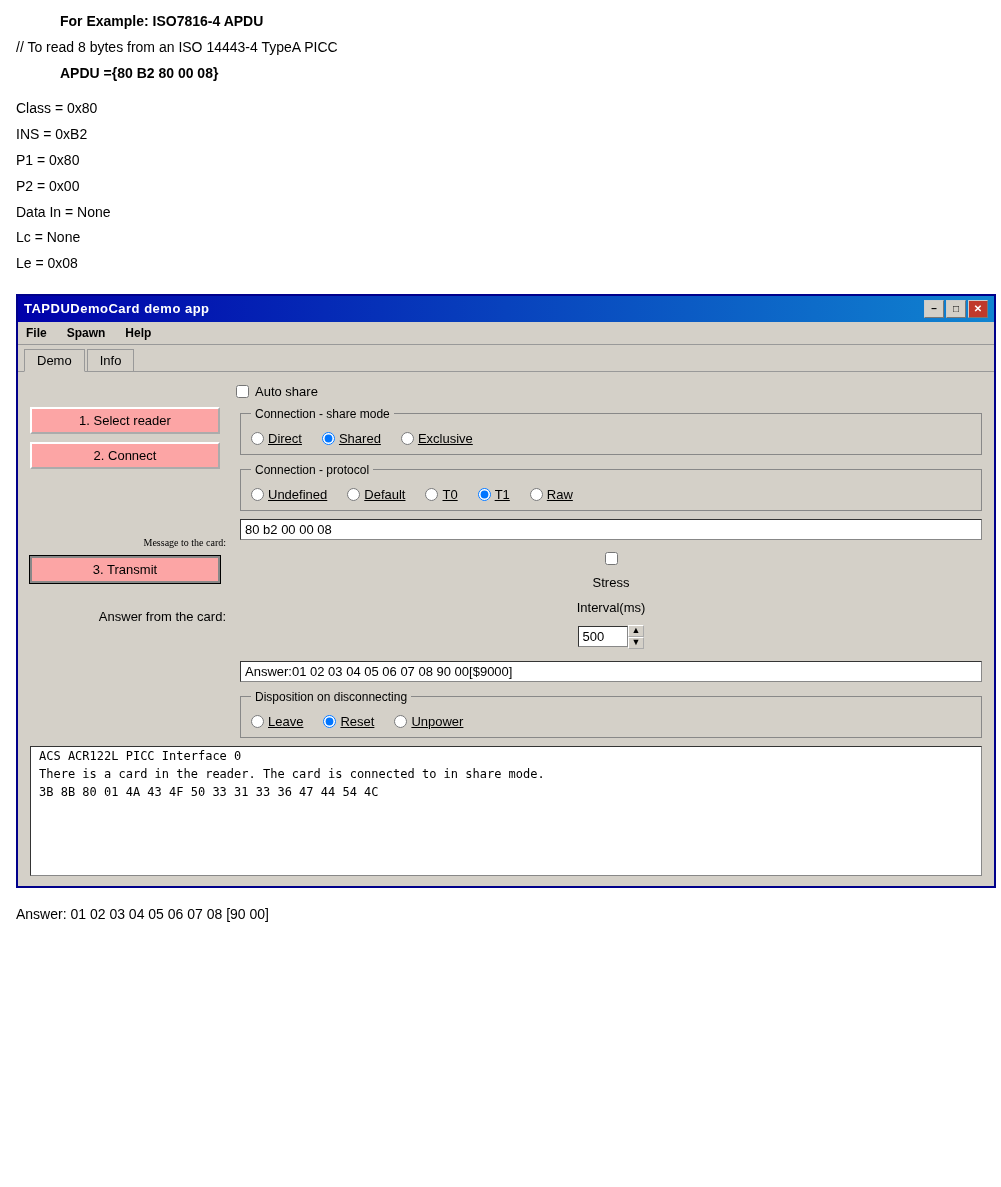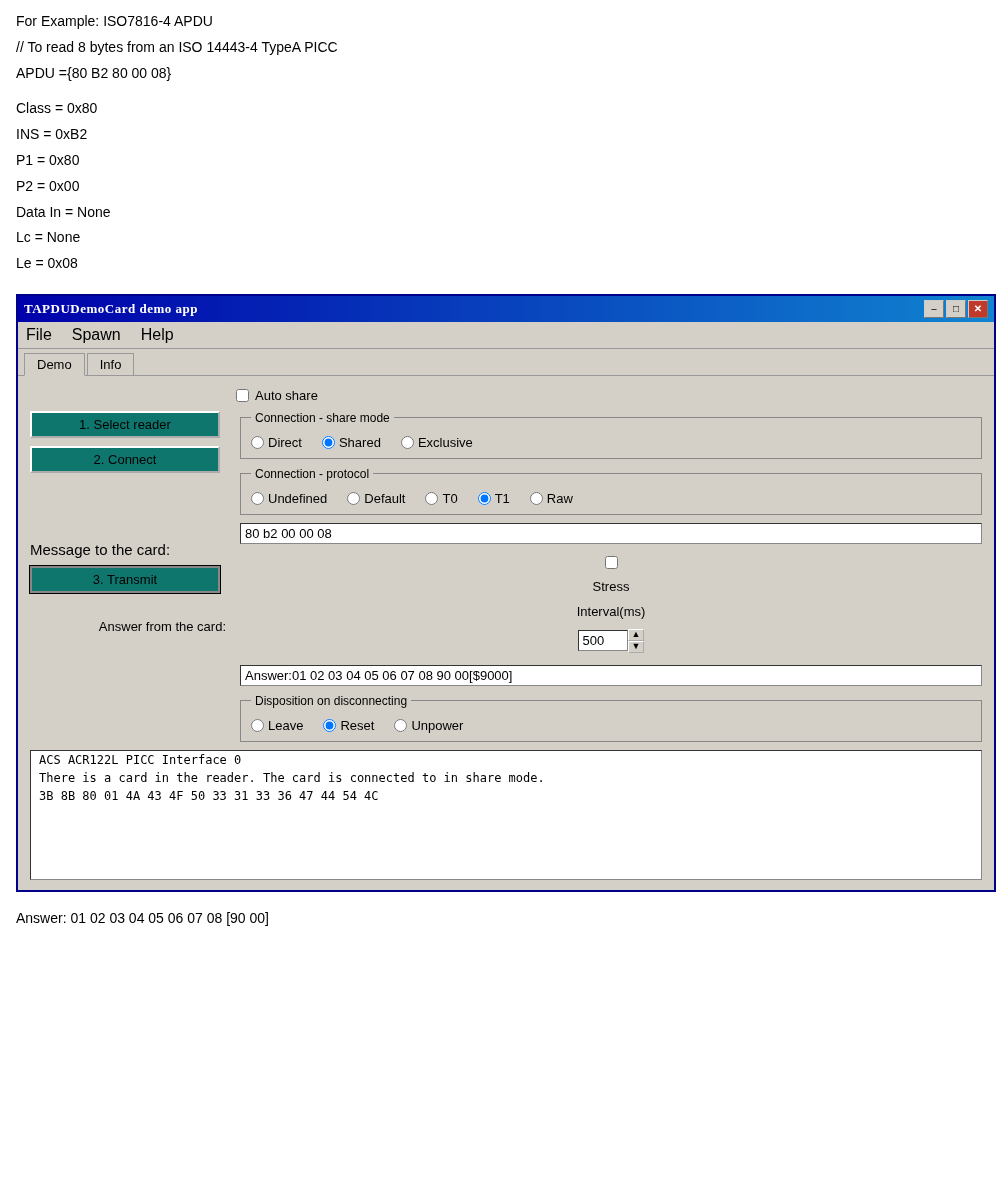--- a/index.html
+++ b/index.html
@@ -5,34 +5,34 @@
     * { margin: 0; padding: 0; box-sizing: border-box; }
     body {
       font-family: Arial, sans-serif;
       font-size: 14px;
       background: #fff;
       color: #000;
       padding: 10px 16px;
     }
     .doc-text { line-height: 1.7; }
     .doc-text p { margin-bottom: 2px; }
-    .bold { font-weight: normal; }
+    .bold { font-weight: bold; margin-left: 44px; }
     .section-gap { margin-bottom: 12px; }
 
     
     .win-wrapper {
       margin: 18px 0;
       border: 2px solid #00008B;
       background: #d4d0c8;
       width: 980px;
     }
     .win-titlebar {
       background: linear-gradient(to right, #0000aa, #1084d0);
       color: #fff;
-      font-family: Liberation Serif, serif;
+      font-family: Liberation Sans, sans-serif;
       font-size: 13px;
       font-weight: bold;
       padding: 4px 6px;
       display: flex;
       align-items: center;
       justify-content: space-between;
     }
     .win-title-text { letter-spacing: 0.5px; }
     .win-controls { display: flex; gap: 2px; }
     .win-btn {
@@ -45,21 +45,22 @@
       color: #000;
     }
     .win-btn-close { background: #c0392b; color: #fff; }
 
     
     .menubar {
       background: #d4d0c8;
       border-bottom: 1px solid #999;
       padding: 2px 4px;
       display: flex; gap: 12px;
-      font-size: 16px;
+      font-size: 12px;
+      font-weight: bold;
     }
     .menubar-item {
       padding: 2px 4px;
       cursor: pointer;
     }
 
     
     .tabs-row {
       display: flex;
       padding: 4px 6px 0;
@@ -96,21 +97,21 @@
     .left-col {
       display: flex;
       flex-direction: column;
       gap: 8px;
       width: 200px;
       flex-shrink: 0;
     }
 
     
     .win-button {
-      background: #0f766e;
+      background: #fca5a5;
       border: 2px outset #fff;
       padding: 4px 8px;
       font-size: 13px;
       cursor: pointer;
       width: 190px;
       text-align: center;
     }
 
     
     .right-col {
@@ -140,20 +141,21 @@
     .group-box legend {
       font-size: 12px;
       padding: 0 4px;
       color: #000;
     }
     .radio-row {
       display: flex;
       align-items: center;
       gap: 20px;
       margin-top: 4px;
+      text-decoration: underline;
     }
     .radio-item {
       display: flex;
       align-items: center;
       gap: 4px;
       cursor: pointer;
       font-size: 13px;
     }
     .text-input {
       border: 1px inset #888;
@@ -274,21 +276,21 @@
     </div>
 
     <div class="main-layout" style="margin-top:6px;">
 
       <div class="left-col">
         <button class="win-button">1. Select reader</button>
         <button class="win-button">2. Connect</button>
 
         <div class="spacer"></div>
 
-        <div style="font-size:15px; text-align:left; padding-right:4px; margin-top:28px;">Message to the card:</div>
+        <div style="font-size:10px; text-align:right; padding-right:4px; margin-top:28px;font-family:Liberation Serif, serif;">Message to the card:</div>
 
         <button class="win-button transmit-btn">3. Transmit</button>
 
         <div style="font-size:13px; text-align:right; padding-right:4px; margin-top:18px;">Answer from the card:</div>
 
       </div>
 
       <div class="right-col">
 
         <fieldset class="group-box">

